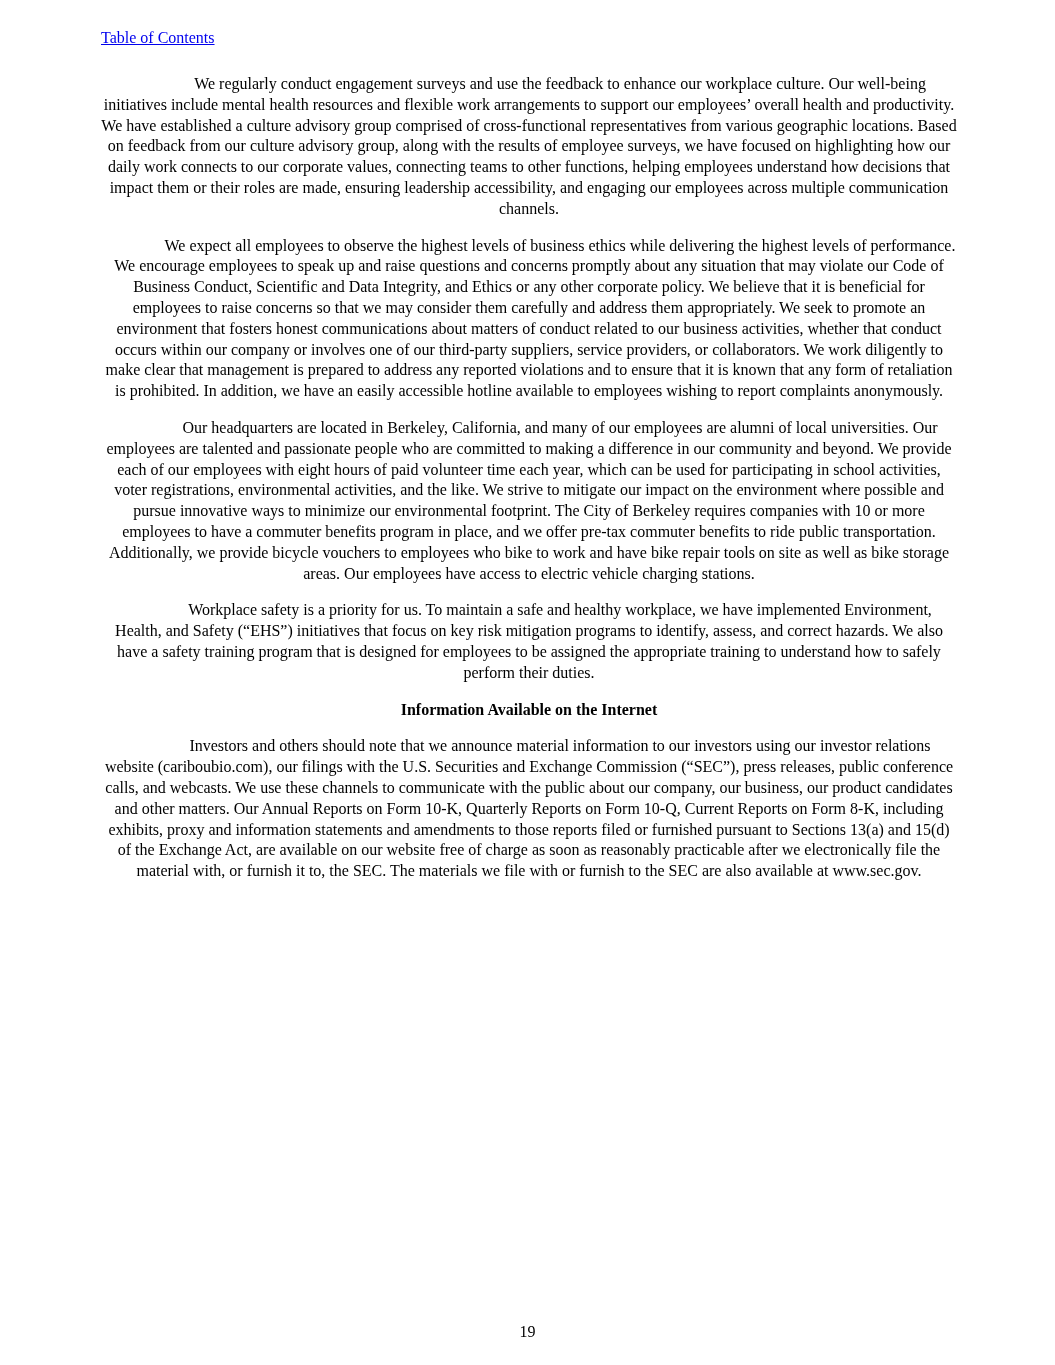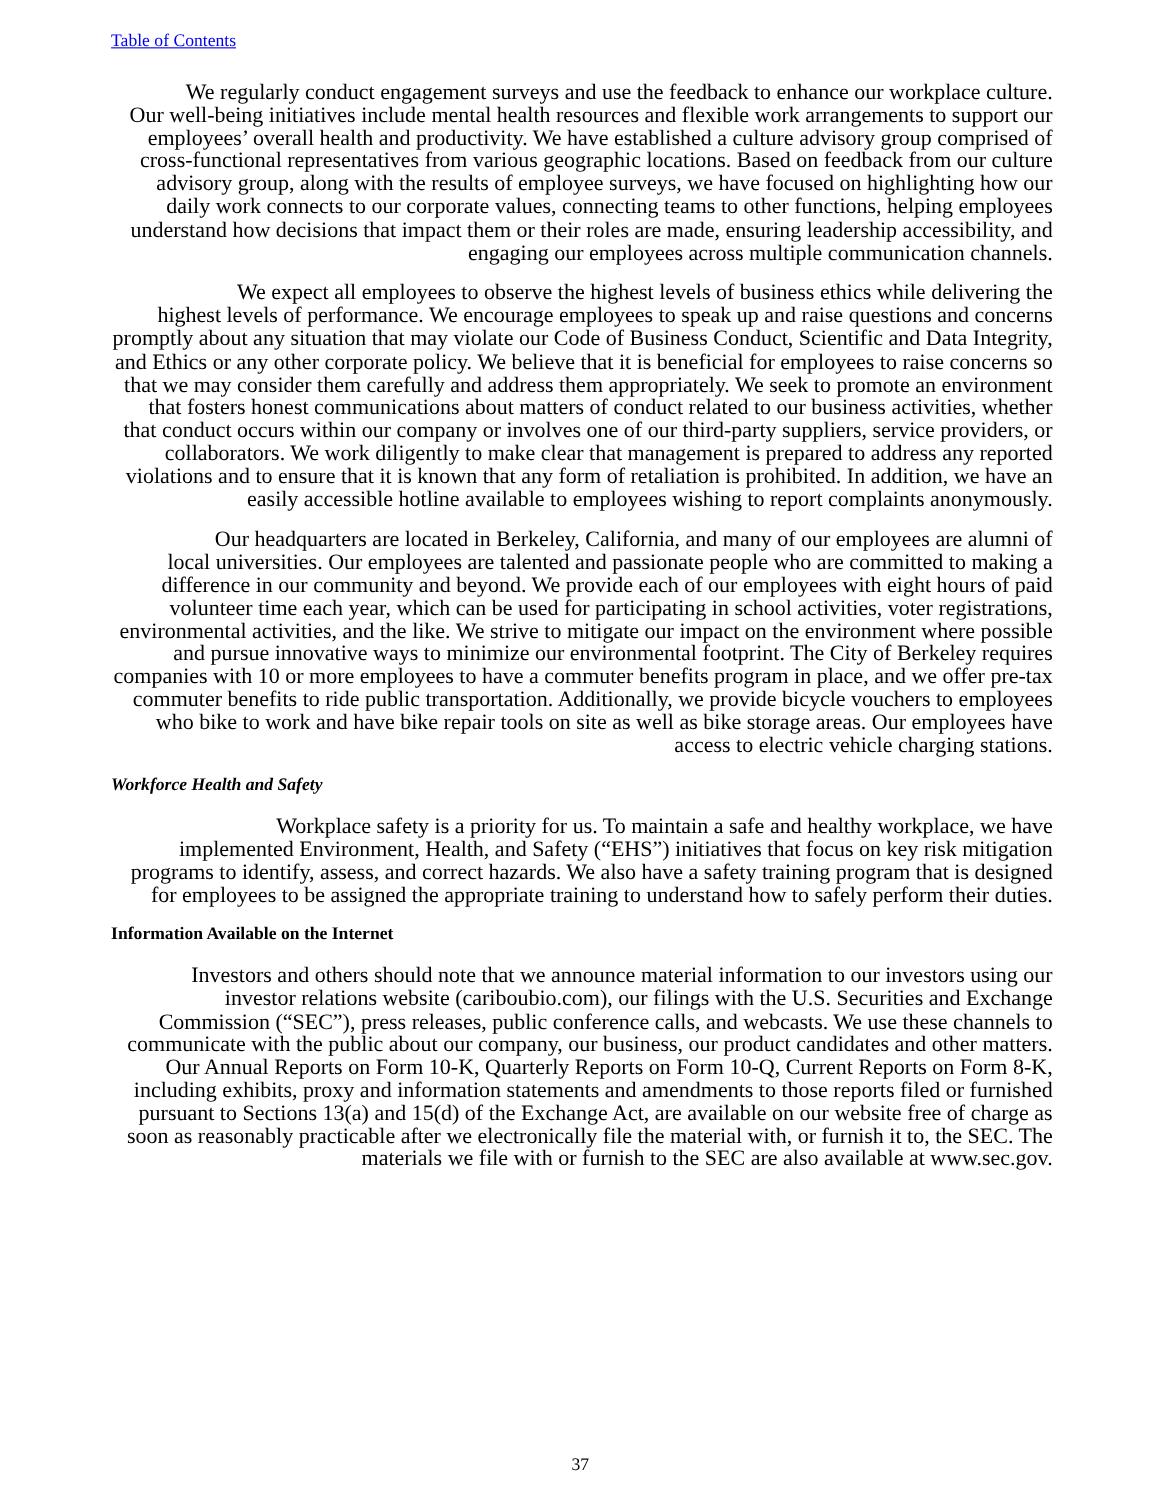--- a/index.html
+++ b/index.html
@@ -12,41 +12,40 @@
     position: absolute; left: 101px; top: 28px;
     color: #0000ee; text-decoration: underline; font-size: 16px; line-height: 20px;
     cursor: pointer;
     text-align: right;
   }
   .content {
     position: absolute; left: 101px; top: 74px; width: 856px;
   }
   p.body {
     margin: 0 0 16px 0; line-height: 20.8px; text-indent: 62px;
-    text-align: right; font-size: 20px;
+    text-align: center; font-size: 16px;
   }
   h3.sub {
     margin: 0 0 16px 0; font-size: 16px; font-weight: bold; font-style: italic; line-height: 20.8px;
   }
   h3.sec {
-    margin: 0 0 16px 0; font-size: 16px; font-weight: bold; font-style: normal; line-height: 20.8px;
+    margin: 0 0 16px 0; font-size: 16px; font-weight: bold; font-style: normal; line-height: 20.8px; text-align: center;
   }
   .page-num {
     position: absolute; left: 0; width: 1055px; top: 1322px; text-align: center;
     font-size: 16px; line-height: 20px;
   }
 </style>
 </head>
 <body>
 
 <a class="toc-link">Table of Contents</a>
 
 <div class="content">
   <p class="body">We regularly conduct engagement surveys and use the feedback to enhance our workplace culture. Our well-being initiatives include mental health resources and flexible work arrangements to support our employees’ overall health and productivity. We have established a culture advisory group comprised of cross-functional representatives from various geographic locations. Based on feedback from our culture advisory group, along with the results of employee surveys, we have focused on highlighting how our daily work connects to our corporate values, connecting teams to other functions, helping employees understand how decisions that impact them or their roles are made, ensuring leadership accessibility, and engaging our employees across multiple communication channels.</p>
   <p class="body">We expect all employees to observe the highest levels of business ethics while delivering the highest levels of performance. We encourage employees to speak up and raise questions and concerns promptly about any situation that may violate our Code of Business Conduct, Scientific and Data Integrity, and Ethics or any other corporate policy. We believe that it is beneficial for employees to raise concerns so that we may consider them carefully and address them appropriately. We seek to promote an environment that fosters honest communications about matters of conduct related to our business activities, whether that conduct occurs within our company or involves one of our third-party suppliers, service providers, or collaborators. We work diligently to make clear that management is prepared to address any reported violations and to ensure that it is known that any form of retaliation is prohibited. In addition, we have an easily accessible hotline available to employees wishing to report complaints anonymously.</p>
   <p class="body">Our headquarters are located in Berkeley, California, and many of our employees are alumni of local universities. Our employees are talented and passionate people who are committed to making a difference in our community and beyond. We provide each of our employees with eight hours of paid volunteer time each year, which can be used for participating in school activities, voter registrations, environmental activities, and the like. We strive to mitigate our impact on the environment where possible and pursue innovative ways to minimize our environmental footprint. The City of Berkeley requires companies with 10 or more employees to have a commuter benefits program in place, and we offer pre-tax commuter benefits to ride public transportation. Additionally, we provide bicycle vouchers to employees who bike to work and have bike repair tools on site as well as bike storage areas. Our employees have access to electric vehicle charging stations.</p>
-  <h3 class="sub">Workforce Health and Safety</h3>
   <p class="body">Workplace safety is a priority for us. To maintain a safe and healthy workplace, we have implemented Environment, Health, and Safety (“EHS”) initiatives that focus on key risk mitigation programs to identify, assess, and correct hazards. We also have a safety training program that is designed for employees to be assigned the appropriate training to understand how to safely perform their duties.</p>
   <h3 class="sec">Information Available on the Internet</h3>
   <p class="body">Investors and others should note that we announce material information to our investors using our investor relations website (cariboubio.com), our filings with the U.S. Securities and Exchange Commission (“SEC”), press releases, public conference calls, and webcasts. We use these channels to communicate with the public about our company, our business, our product candidates and other matters. Our Annual Reports on Form 10-K, Quarterly Reports on Form 10-Q, Current Reports on Form 8-K, including exhibits, proxy and information statements and amendments to those reports filed or furnished pursuant to Sections 13(a) and 15(d) of the Exchange Act, are available on our website free of charge as soon as reasonably practicable after we electronically file the material with, or furnish it to, the SEC. The materials we file with or furnish to the SEC are also available at www.sec.gov.</p>
 </div>
 
-<div class="page-num">37</div>
+<div class="page-num">19</div>
 
 </body></html>

